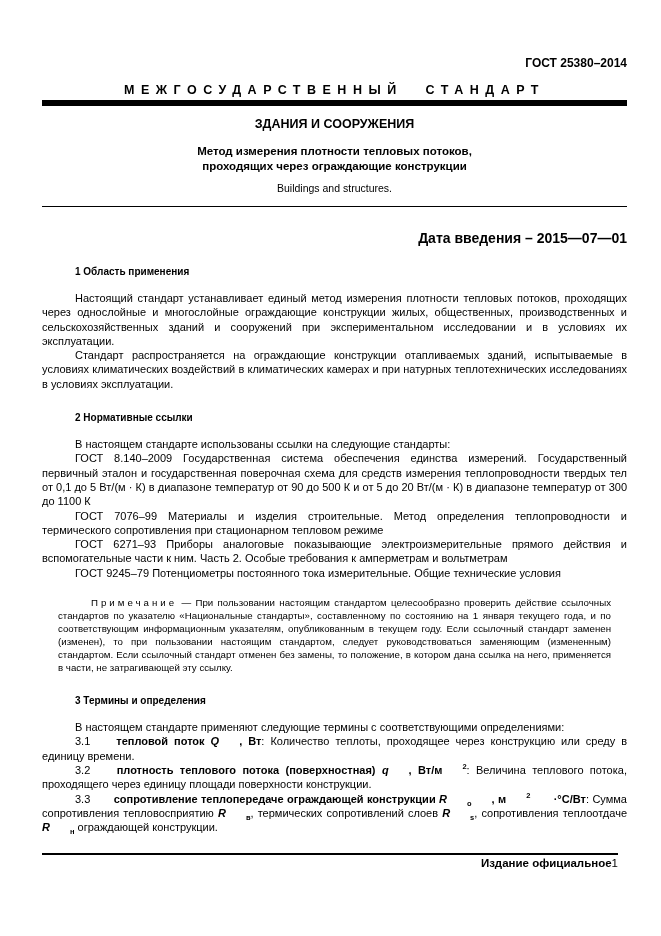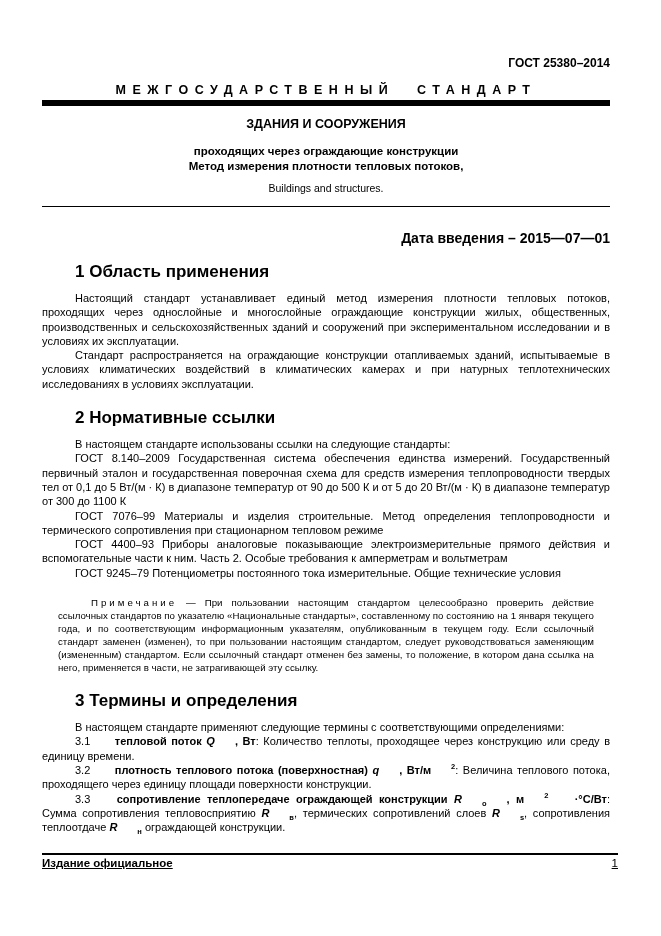--- a/index.html
+++ b/index.html
@@ -8,21 +8,21 @@
     background: #ffffff;
   }
   .page {
     position: relative;
     width: 661px;
     height: 936px;
     background: #ffffff;
     color: #000000;
     font-family: "Liberation Sans", sans-serif;
     box-sizing: border-box;
-    padding: 56px 51px 0 42px;
+    padding: 56px 34px 0 42px;
     overflow: hidden;
   }
   .doc-number {
     text-align: right;
     font-weight: bold;
     font-size: 12px;
     line-height: 14px;
   }
   .std-type {
     margin-top: 13px;
@@ -65,21 +65,21 @@
   }
   .date-line {
     margin-top: 24px;
     text-align: right;
     font-weight: bold;
     font-size: 14px;
     line-height: 14px;
   }
   h2.sec {
     margin: 19px 0 11px 33px;
-    font-size: 17px;
+    font-size: 10px;
     line-height: 16px;
     font-weight: bold;
   }
   h2.sec-tight {
   }
   p.body {
     margin: 0;
     font-size: 11px;
     line-height: 14.3px;
     text-align: justify;
@@ -112,24 +112,23 @@
     left: 42px;
     right: 43px;
     top: 853px;
   }
   .footer-rule {
     border-top: 2px solid #000000;
     height: 0;
   }
   .footer-row {
     display: flex;
-    justify-content: space-between;
+    justify-content: flex-end;
     align-items: baseline;
     margin-top: 2px;
-    text-decoration: underline;
   }
   .edition {
     font-weight: bold;
     font-size: 11.5px;
   }
   .pagenum {
     font-size: 11.5px;
   }
 </style>
 </head>
@@ -139,41 +138,41 @@
 
   <div class="doc-number">ГОСТ 25380–2014</div>
 
   <div class="std-type">МЕЖГОСУДАРСТВЕННЫЙ СТАНДАРТ</div>
 
   <div class="header-bar"></div>
 
   <div class="title-ru">ЗДАНИЯ И СООРУЖЕНИЯ</div>
 
   <div class="subtitle-ru">
+    <div>Метод измерения плотности тепловых потоков,</div>
     <div>проходящих через ограждающие конструкции</div>
-    <div>Метод измерения плотности тепловых потоков,</div>
   </div>
 
   <div class="title-en">
     <div>Buildings and structures.</div>
   </div>
 
   <div class="rule"></div>
 
   <div class="date-line">Дата введения – 2015—07—01</div>
 
   <h2 class="sec">1 Область применения</h2>
   <p class="body">Настоящий  стандарт устанавливает единый метод измерения плотности тепловых потоков, проходящих через однослойные и многослойные ограждающие конструкции жилых, общественных, производственных и сельскохозяйственных зданий и сооружений при экспериментальном исследовании и в условиях их эксплуатации.</p>
   <p class="body">Стандарт распространяется на ограждающие конструкции отапливаемых зданий, испытываемые в условиях климатических воздействий в климатических камерах и при натурных теплотехнических исследованиях в условиях эксплуатации.</p>
 
   <h2 class="sec sec-tight">2 Нормативные ссылки</h2>
   <p class="body">В настоящем стандарте использованы ссылки на следующие стандарты:</p>
   <p class="body">ГОСТ 8.140–2009 Государственная система обеспечения единства измерений. Государственный первичный эталон и государственная поверочная схема для средств измерения теплопроводности твердых тел от 0,1 до 5 Вт/(м · К) в диапазоне температур от 90 до 500 К и от 5 до 20 Вт/(м · К) в диапазоне температур от 300 до 1100 К</p>
   <p class="body">ГОСТ 7076–99 Материалы и изделия строительные. Метод определения теплопроводности и термического сопротивления при стационарном тепловом режиме</p>
-  <p class="body">ГОСТ 4400–93 Приборы аналоговые показывающие электроизмерительные прямого действия и вспомогательные части к ним. Часть 2. Особые требования к амперметрам и вольтметрам</p>
+  <p class="body">ГОСТ 6271–93 Приборы аналоговые показывающие электроизмерительные прямого действия и вспомогательные части к ним. Часть 2. Особые требования к амперметрам и вольтметрам</p>
   <p class="body">ГОСТ 9245–79 Потенциометры постоянного тока измерительные. Общие технические условия</p>
   <p class="note"><span class="note-label">Примечание</span><span> — При пользовании настоящим стандартом целесообразно проверить действие ссылочных стандартов по указателю «Национальные стандарты», составленному по состоянию на 1 января текущего года, и по соответствующим информационным указателям, опубликованным в текущем году. Если ссылочный стандарт заменен (изменен), то при пользовании настоящим стандартом, следует руководствоваться заменяющим (измененным) стандартом. Если ссылочный стандарт отменен без замены, то положение, в котором дана ссылка на него, применяется в части, не затрагивающей эту ссылку.</span></p>
 
   <h2 class="sec sec-tight">3 Термины и определения</h2>
   <p class="body">В настоящем стандарте применяют следующие термины с соответствующими определениями:</p>
 
   <p class="body"><span>3.1 </span><span class="bold">тепловой поток </span><span class="sym">Q</span><span class="bold">, Вт</span><span>: </span><span>Количество теплоты, проходящее через конструкцию или среду в единицу времени.</span></p>
 
   <p class="body"><span>3.2 </span><span class="bold">плотность теплового потока (поверхностная) </span><span class="sym">q</span><span class="bold">, Вт/м</span><sup class="bold">2</sup><span>: </span><span>Величина теплового потока, проходящего через единицу площади поверхности конструкции.</span></p>
 

